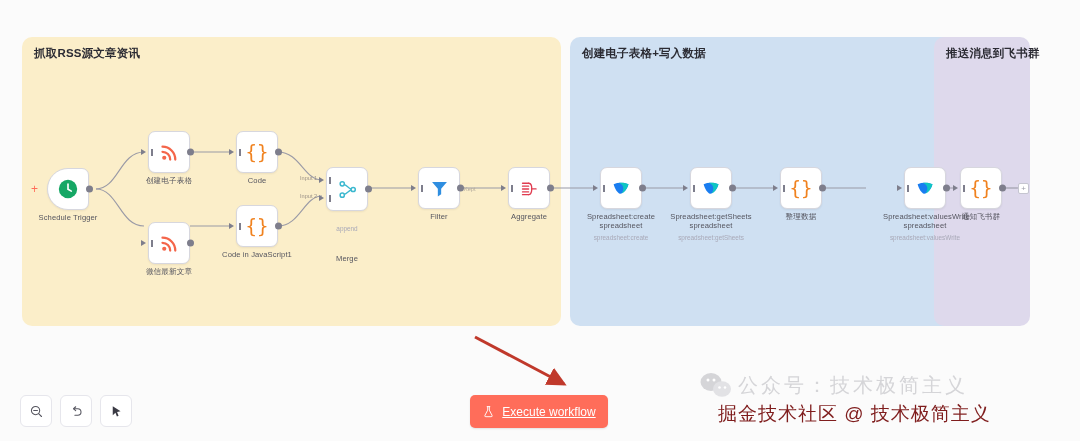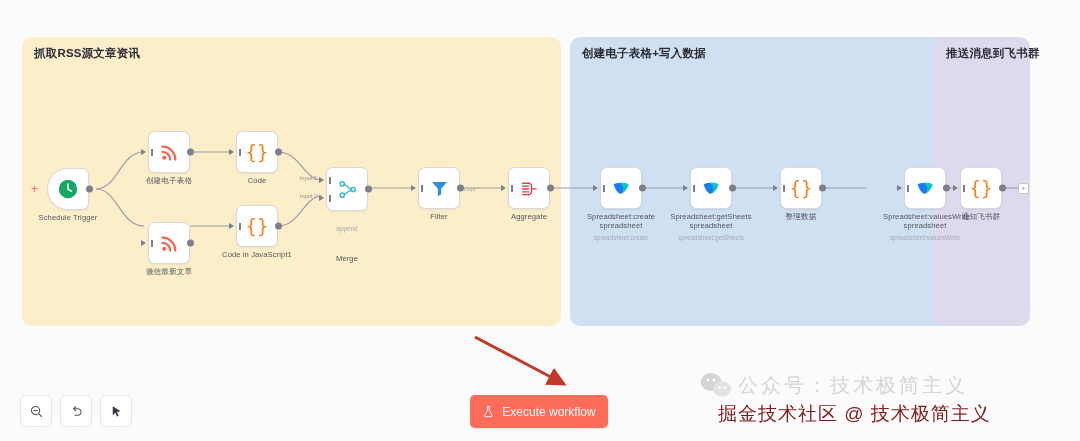--- a/index.html
+++ b/index.html
@@ -81,21 +81,21 @@
   .ico { display: block; }
   .brace { color: #f0821f; font-size: 19px; font-weight: 400; line-height: 1;
            font-family: "DejaVu Sans Mono", monospace; }
 
   
   #execute-workflow-button {
     position: absolute; left: 470px; top: 395px; width: 138px; height: 33px;
     background: #ff6d5a; border: none; border-radius: 5px; color: #fff;
     font-size: 12px; font-family: "Liberation Sans", sans-serif;
     display: flex; align-items: center; justify-content: center; gap: 7px;
-    cursor: pointer; box-shadow: 0 1px 2px rgba(0,0,0,.10);
+    cursor: pointer; box-shadow: 0 1px 2px rgba(0,0,0,.10); text-decoration: underline;
   }
 
   
   .tool-btn {
     position: absolute; top: 395px; width: 32px; height: 32px;
     background: #fff; border: 1px solid #e6e6ec; border-radius: 6px;
     display: flex; align-items: center; justify-content: center; cursor: pointer;
   }
   #tool-zoom-out { left: 20px; }
   #tool-reset    { left: 60px; }

